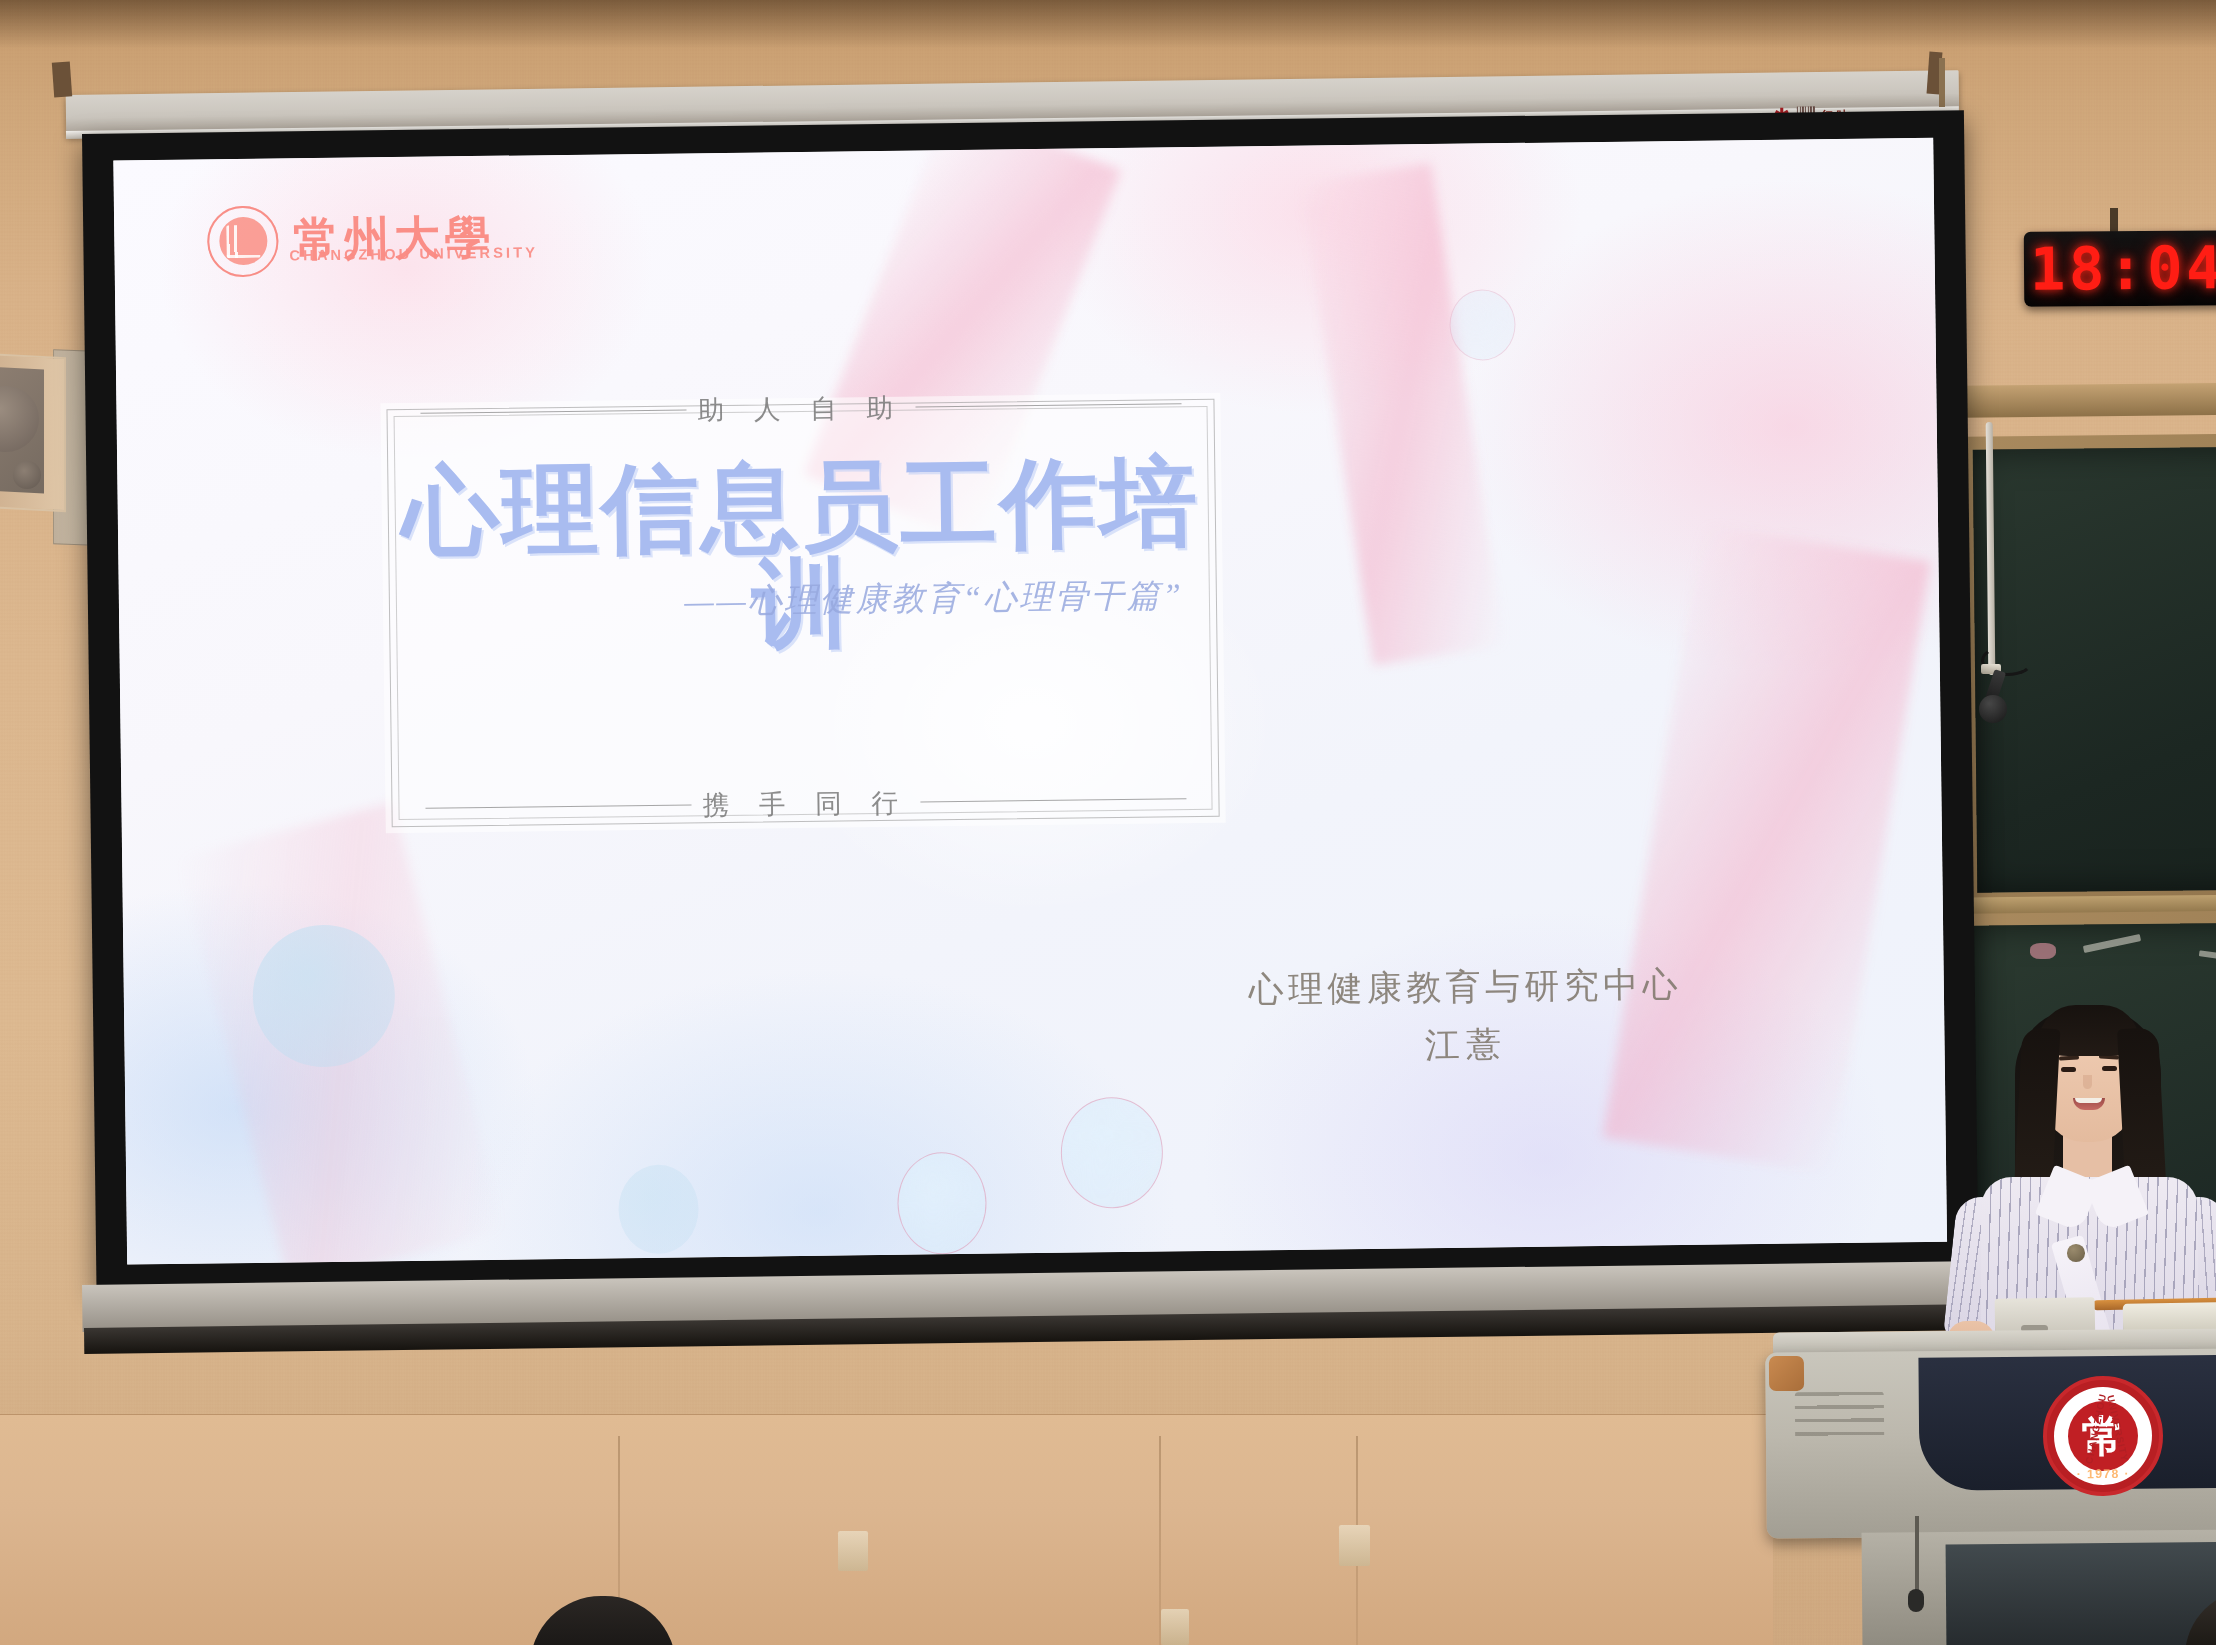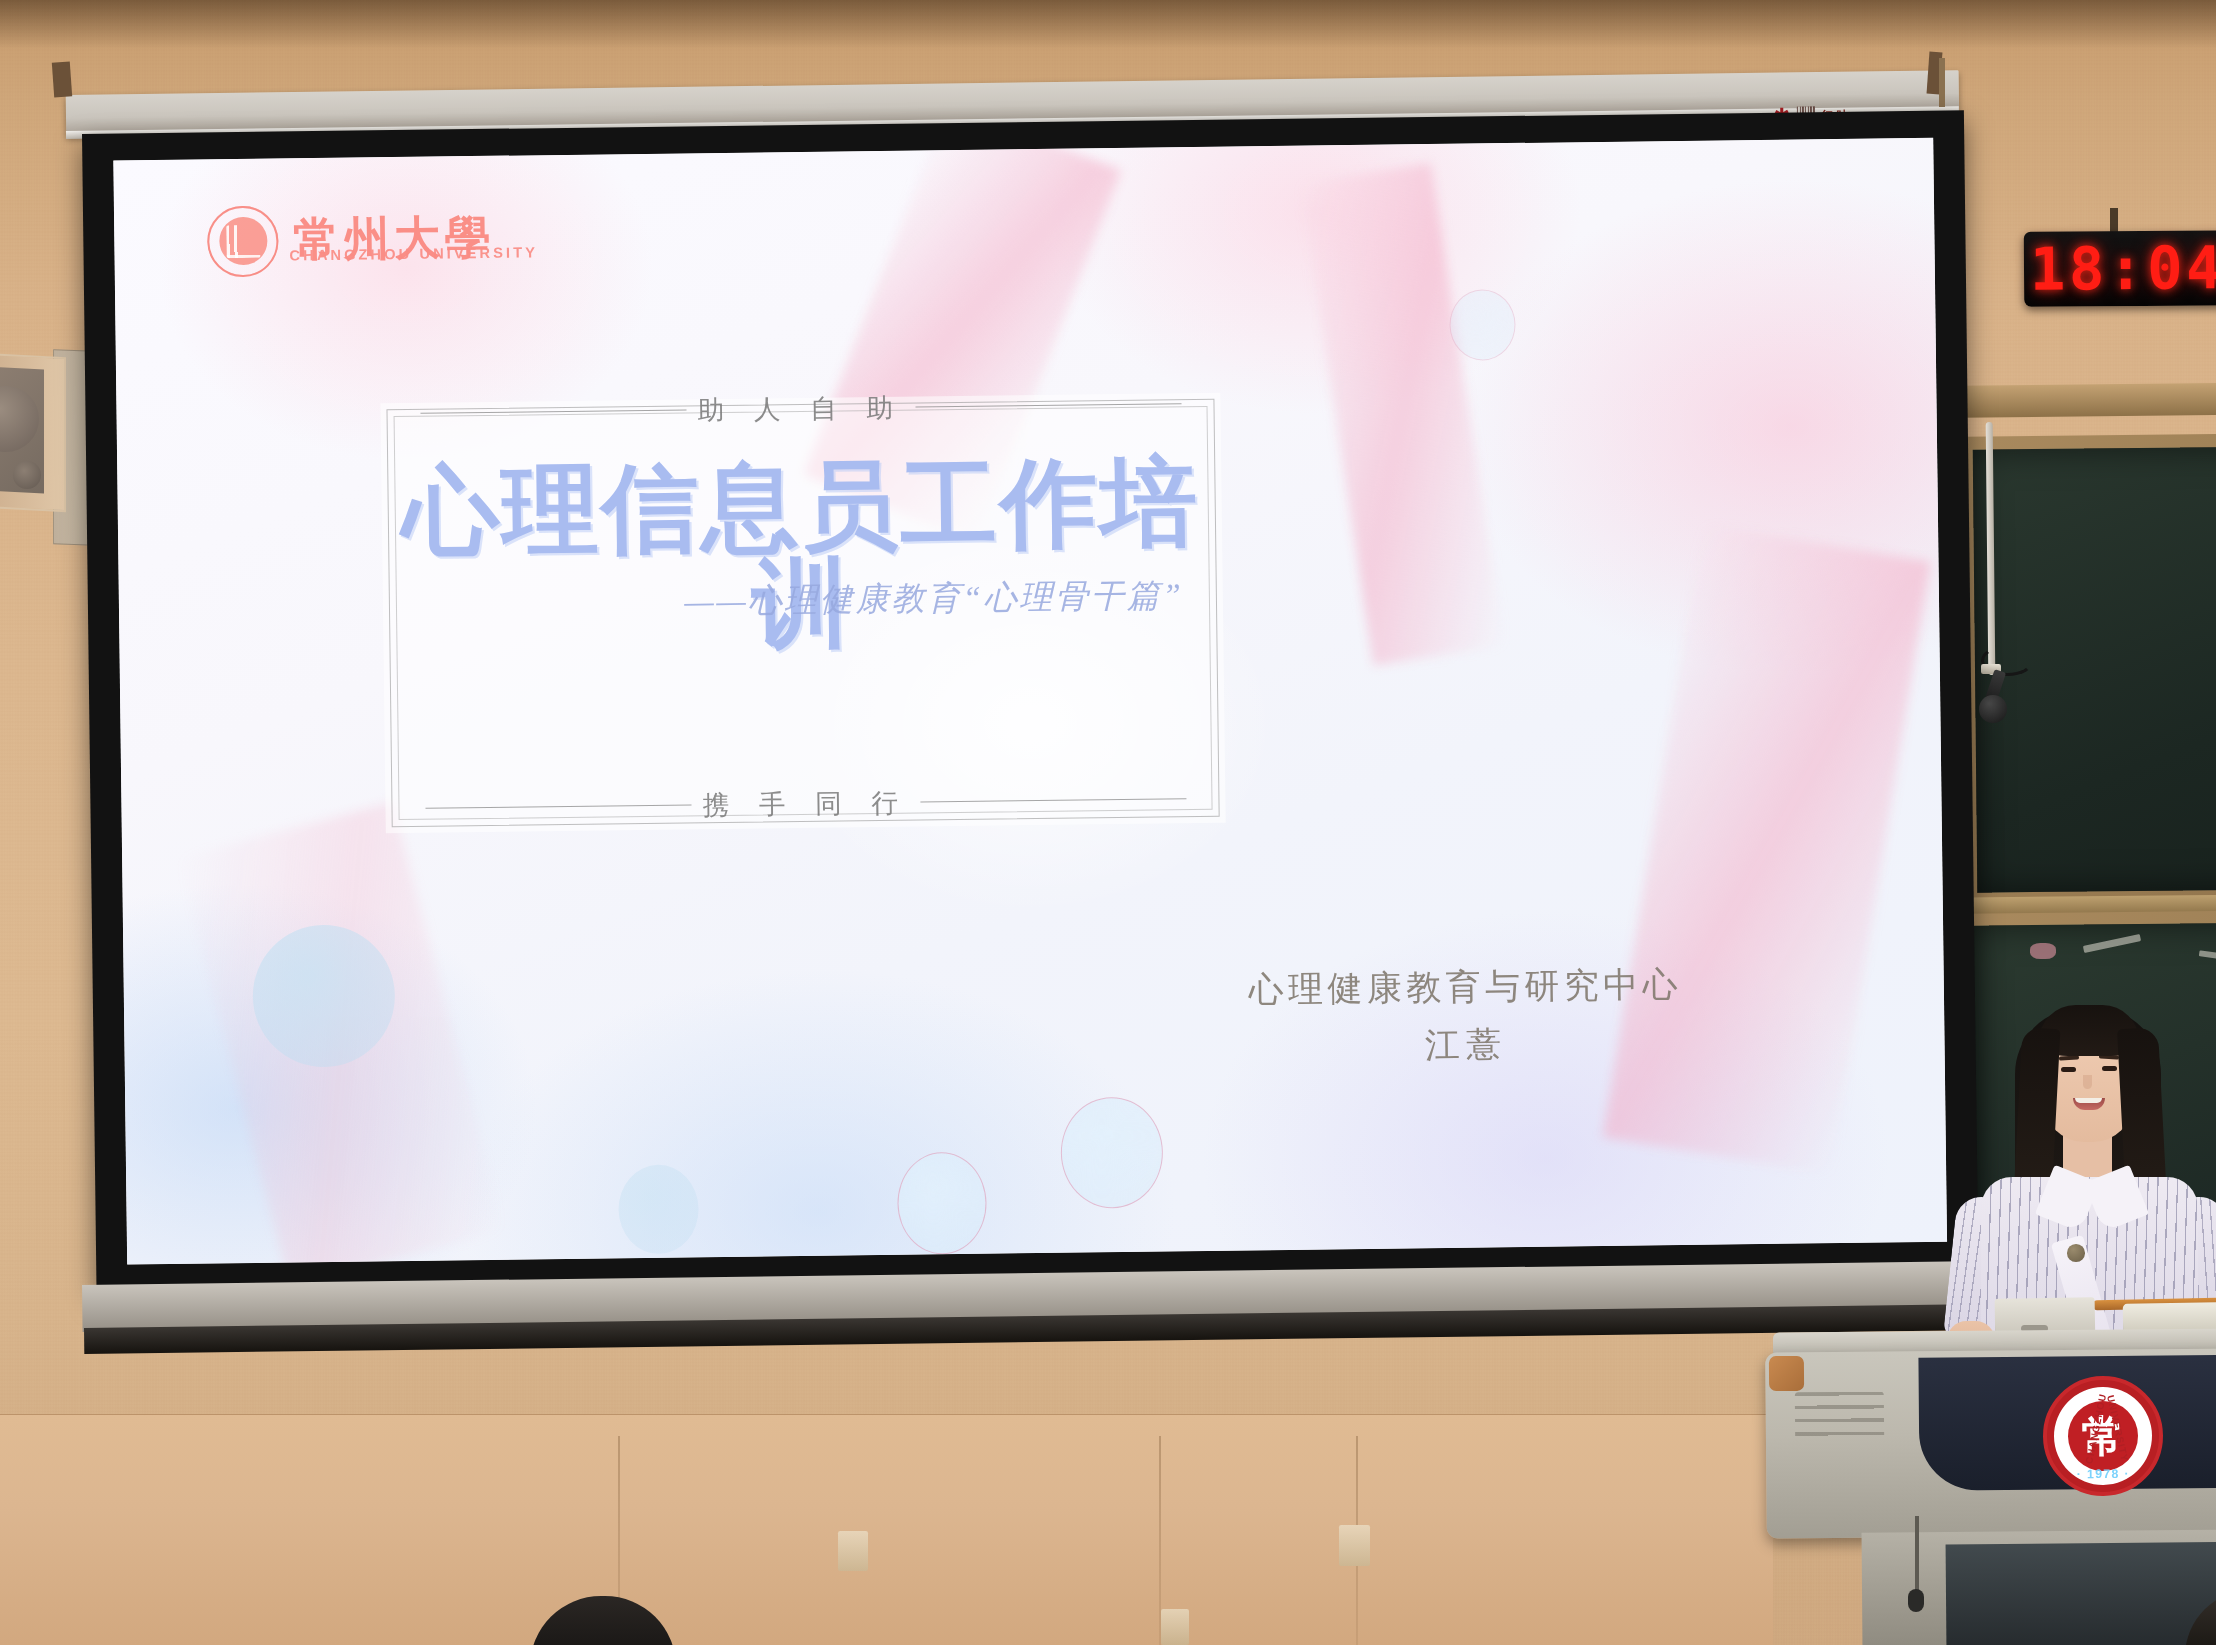--- a/index.html
+++ b/index.html
@@ -179,21 +179,21 @@
     background:linear-gradient(180deg,#c9c6bc 0%,#bcb8ad 45%,#a29e93 100%);
     border-radius:11.5px;transform:rotate(-0.5deg);box-shadow:0 6.2px 13.3px rgba(0,0,0,.35);}
   .pod-front{position:absolute;left:1919px;top:1356px;width:381px;height:133px;
     background:linear-gradient(180deg,#2a3040,#1a1f2b);border-radius:0 0 58px 58px;transform:rotate(-0.5deg);}
   .pod-emblem{position:absolute;left:2043px;top:1376px;width:120px;height:120px;border-radius:50%;
     background:#b81f23;border:4.4px solid #c8282c;display:flex;align-items:center;justify-content:center;transform:rotate(-0.5deg);}
   .pod-emblem .ring{position:absolute;inset:7px;border-radius:50%;background:#fff;}
   .pod-emblem .core{position:absolute;inset:21px;border-radius:50%;background:#c01f24;}
   .pod-emblem .glyph{position:relative;z-index:3;color:#fff;font-family:"Liberation Serif",serif;
     font-size:43px;line-height:1;font-weight:700;}
-  .pod-emblem .yr{position:absolute;bottom:10.6px;left:0;right:0;text-align:center;color:#7dd3fc;
+  .pod-emblem .yr{position:absolute;bottom:10.6px;left:0;right:0;text-align:center;color:#fdba74;
     font-size:12.4px;font-weight:700;letter-spacing:1.3px;z-index:4;}
   .pod-emblem .arc-l{position:absolute;left:13.3px;top:43px;color:#b01f24;font-size:9.8px;font-weight:700;
     transform:rotate(-78deg);letter-spacing:0.9px;z-index:4;}
   .pod-emblem .arc-r{position:absolute;right:7px;top:43px;color:#b01f24;font-size:9.8px;font-weight:700;
     transform:rotate(78deg);letter-spacing:0.9px;z-index:4;}
   .pod-vents{position:absolute;left:1795px;top:1392px;width:89px;height:49px;transform:rotate(-0.5deg);
     background:repeating-linear-gradient(180deg,rgba(120,116,106,.55) 0 3.5px,rgba(0,0,0,0) 3.5px 13.3px);
     border-radius:3.5px;}
   .pod-corner{position:absolute;left:1769px;top:1356px;width:35px;height:35px;border-radius:7px;
     background:linear-gradient(135deg,#c98a50,#a96e3a);transform:rotate(-0.5deg);}

